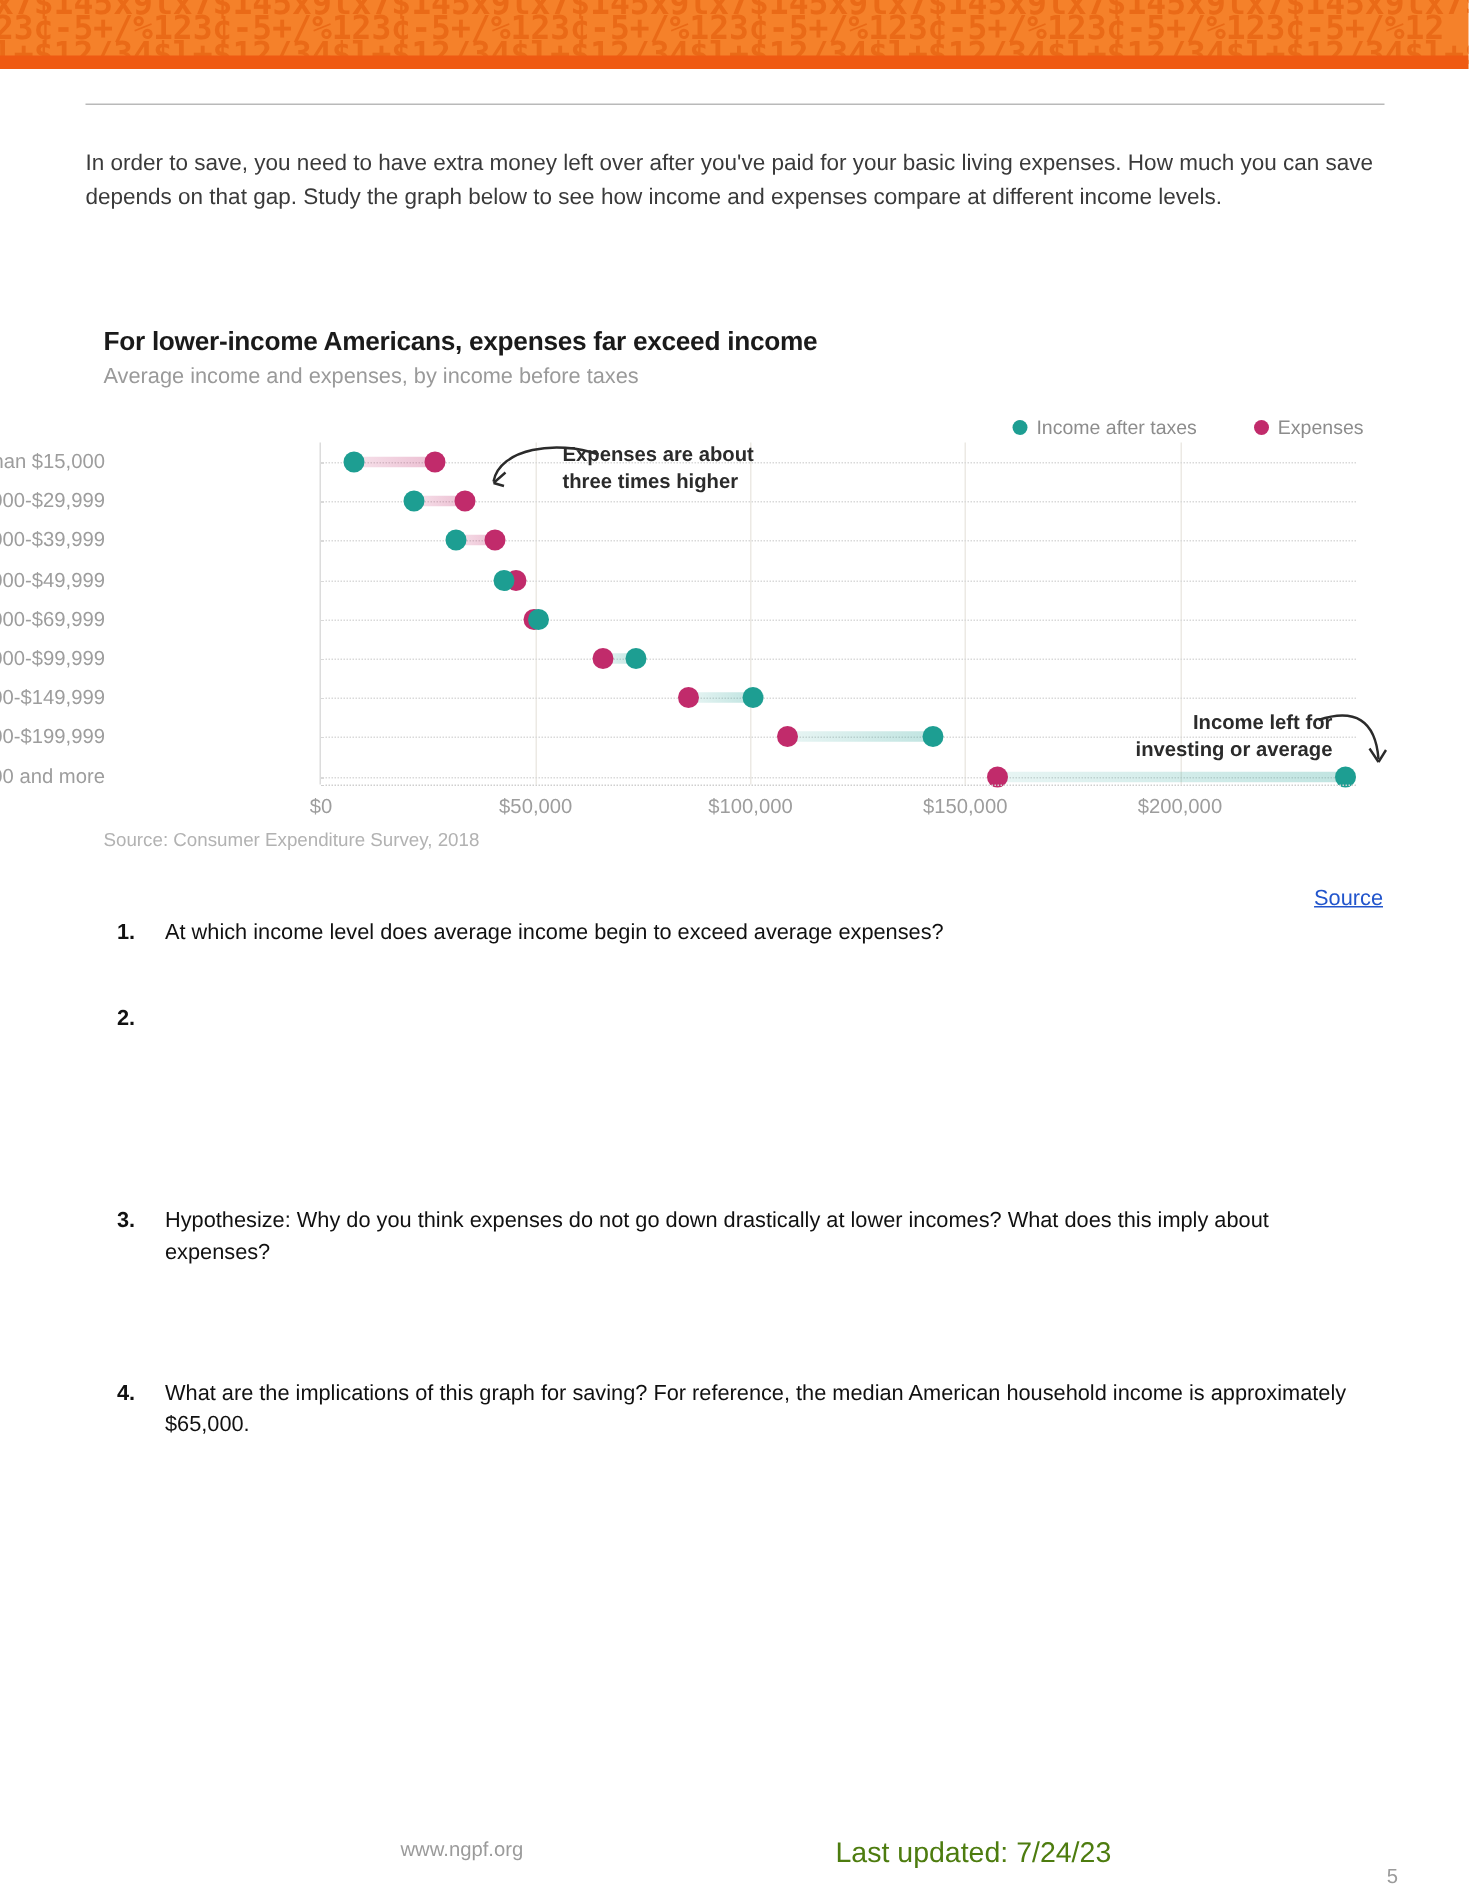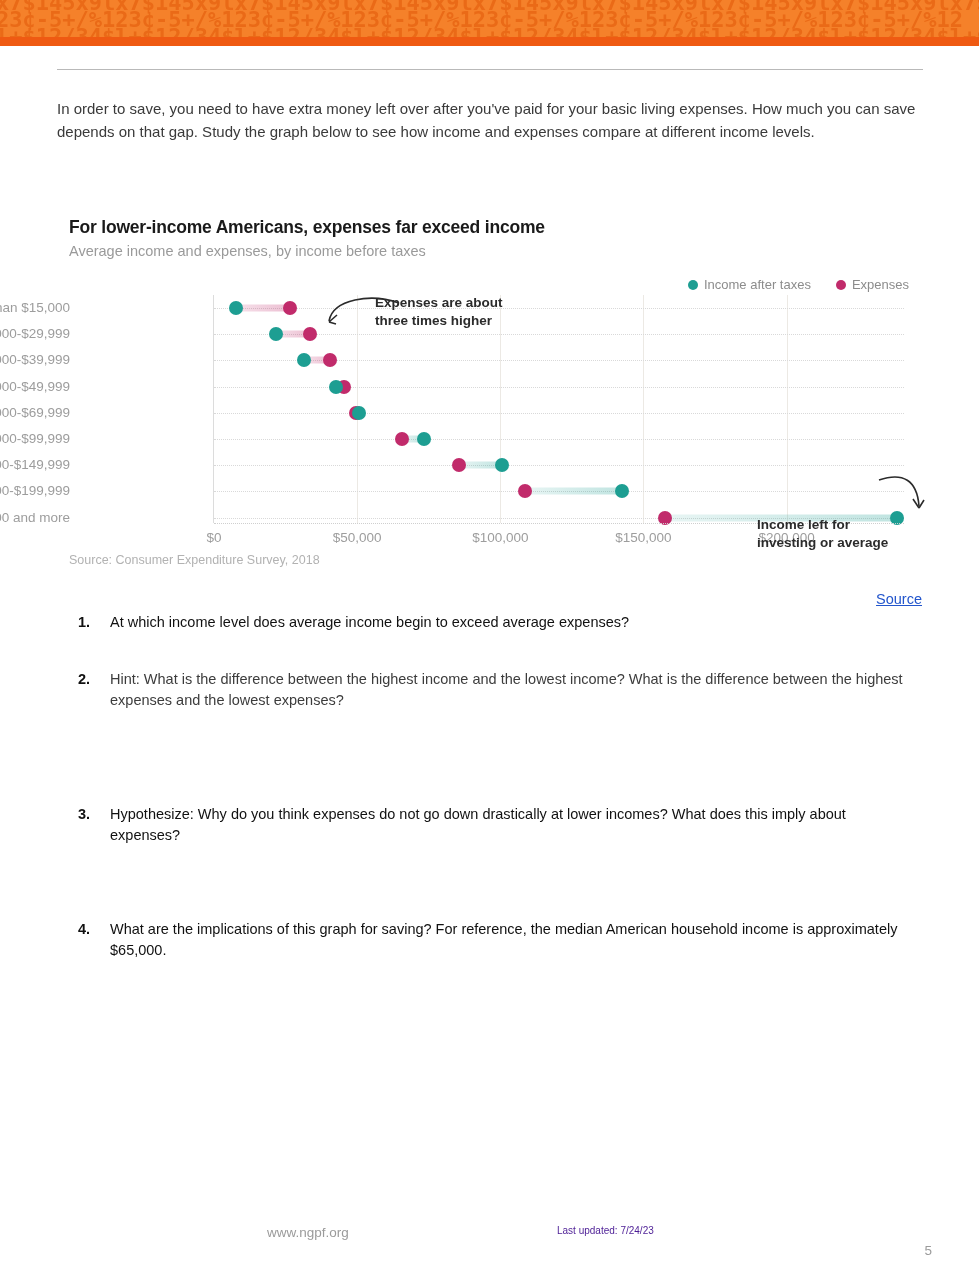--- a/index.html
+++ b/index.html
@@ -102,21 +102,21 @@
     font-size: 12.5px;
     color: #b2b2b2;
   }
 
   
   .legend {
     position: absolute;
     right: 14px; top: 72px;
     display: flex;
     align-items: center;
-    gap: 25px;
+    gap: 38px;
   }
   .legend-item {
     display: flex;
     align-items: center;
     gap: 6px;
     font-size: 13px;
     color: #8c8c8c;
   }
   .legend-dot {
     width: 10px; height: 10px;
@@ -195,21 +195,21 @@
   }
 
   
   .annot {
     position: absolute;
     font-size: 13.5px;
     font-weight: bold;
     color: #2b2b2b;
     line-height: 18px;
   }
-  .annot-2 { left: 700px; top: 473px; text-align: left; margin-top: 43px; }
+  .annot-2 { left: 700px; top: 473px; text-align: right; }
 
   .annot-svg { position: absolute; pointer-events: none; }
 
   
   .source-link {
     position: absolute;
     right: 57px; top: 591px;
     font-size: 14.5px;
     color: #2255cc;
     text-decoration: underline;
@@ -251,22 +251,22 @@
   
   .footer-site {
     position: absolute;
     left: 267px; top: 1225px;
     font-size: 13.5px;
     color: #9b9b9b;
   }
   .footer-updated {
     position: absolute;
     left: 557px; top: 1225px;
-    font-size: 10px;
-    color: #4c1d95;
+    font-size: 19px;
+    color: #4d7c0f;
   }
   .footer-page {
     position: absolute;
     right: 47px; top: 1243px;
     font-size: 13.5px;
     color: #9b9b9b;
   }
 </style>
 </head>
 <body>
@@ -395,21 +395,20 @@
 <div class="questions" style="position: absolute;">
     <div class="q" style="position: absolute; top: 0px; width: 830px;">
       <div class="q-num">1.</div>
       <div class="q-body">
         <div class="q-text">At which income level does average income begin to exceed average expenses?</div>
       </div>
     </div>
     <div class="q" style="position: absolute; top: 57px; width: 830px;">
       <div class="q-num">2.</div>
       <div class="q-body">
-        <div class="q-hint">Hint: What is the difference between the highest income and the lowest income? What is the difference between the highest expenses and the lowest expenses?</div>
       </div>
     </div>
     <div class="q" style="position: absolute; top: 192px; width: 830px;">
       <div class="q-num">3.</div>
       <div class="q-body">
         <div class="q-text">Hypothesize: Why do you think expenses do not go down drastically at lower incomes? What does this imply about expenses?</div>
       </div>
     </div>
     <div class="q" style="position: absolute; top: 307px; width: 830px;">
       <div class="q-num">4.</div>

